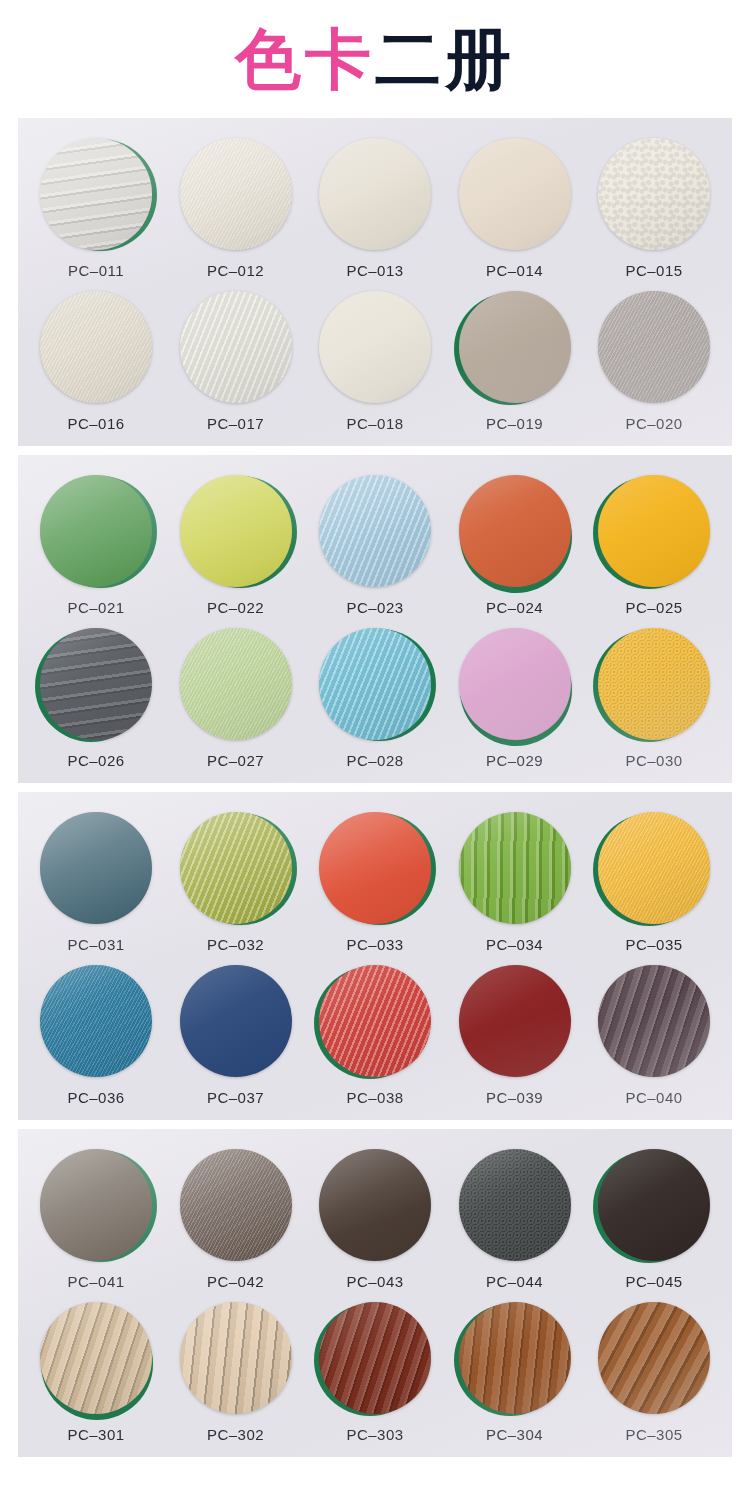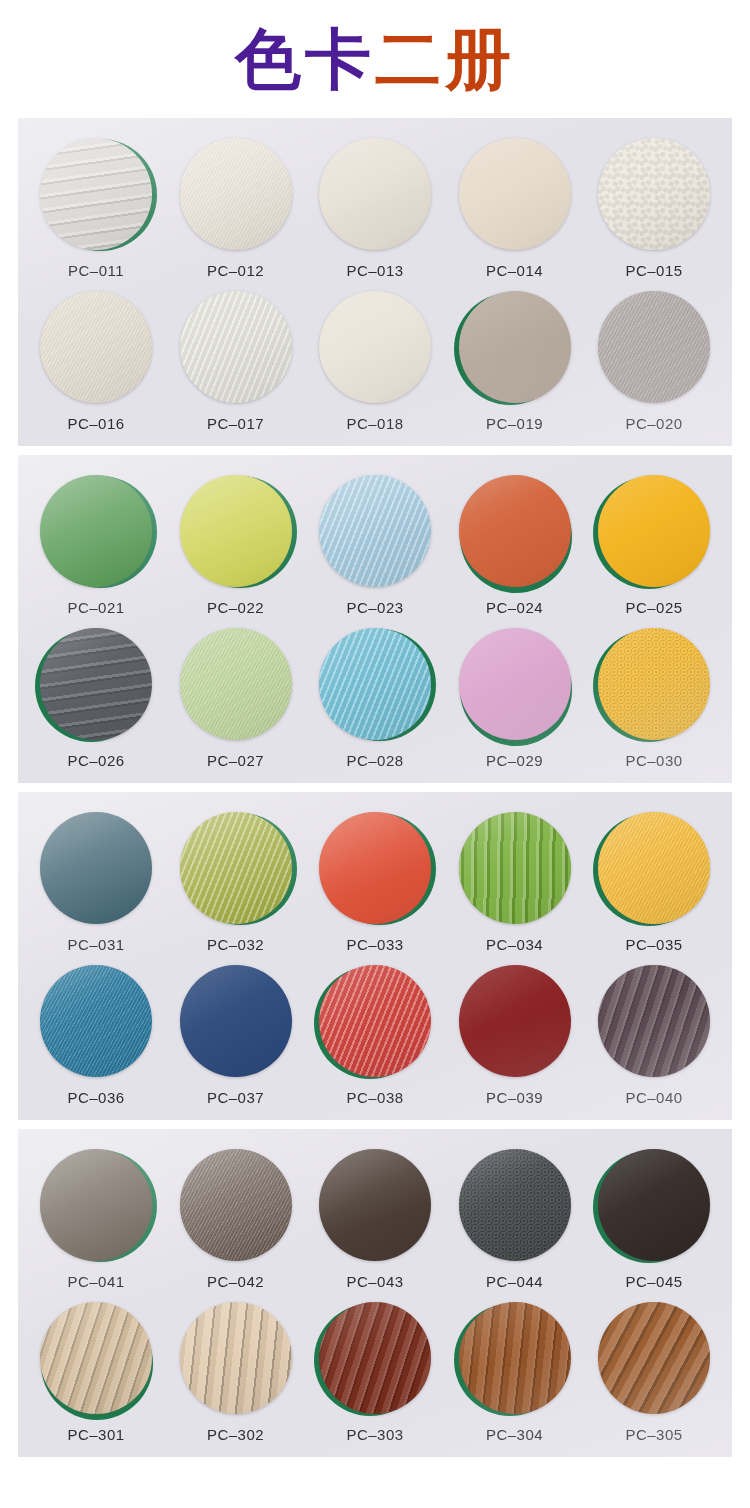--- a/index.html
+++ b/index.html
@@ -163,21 +163,21 @@
     font-size: 15px;
     color: #2d2d33;
     letter-spacing: .5px;
     white-space: nowrap;
   }
 </style>
 </head>
 <body>
 
 <div class="title-bar">
-  <div class="title-text"><span class="title-black" style="color: #4c1d95;">色卡</span><span class="title-red" style="color: #c2410c;">二册</span></div>
+  <div class="title-text"><span class="title-black" style="color: #ec4899;">色卡</span><span class="title-red" style="color: #0f172a;">二册</span></div>
 </div>
 
 <div class="panels" id="panels-root">
     <div class="panel" style="background: rgb(228, 226, 233);">
       <div class="row row-top">
         <div class="cell">
           <div class="disc-wrap edge-r" style="--edge: #1d7a4c;">
             <div class="disc" style="background: rgb(222, 219, 214);">
               <div class="tex tex-hgrain"></div>
               <div class="gloss"></div>

